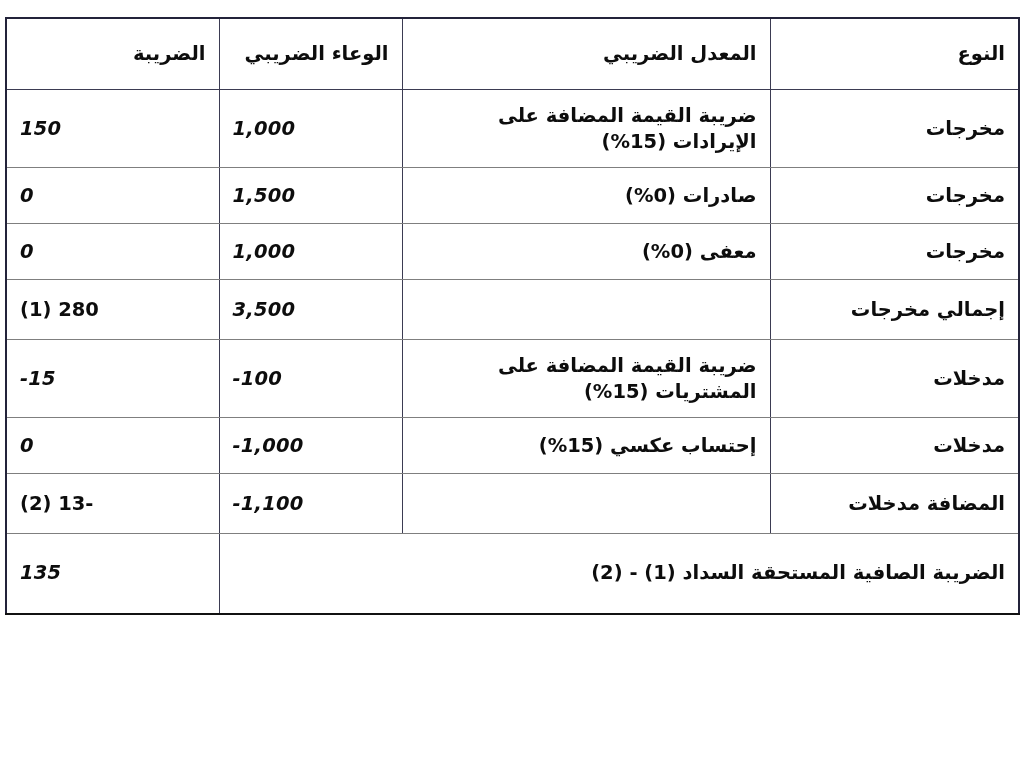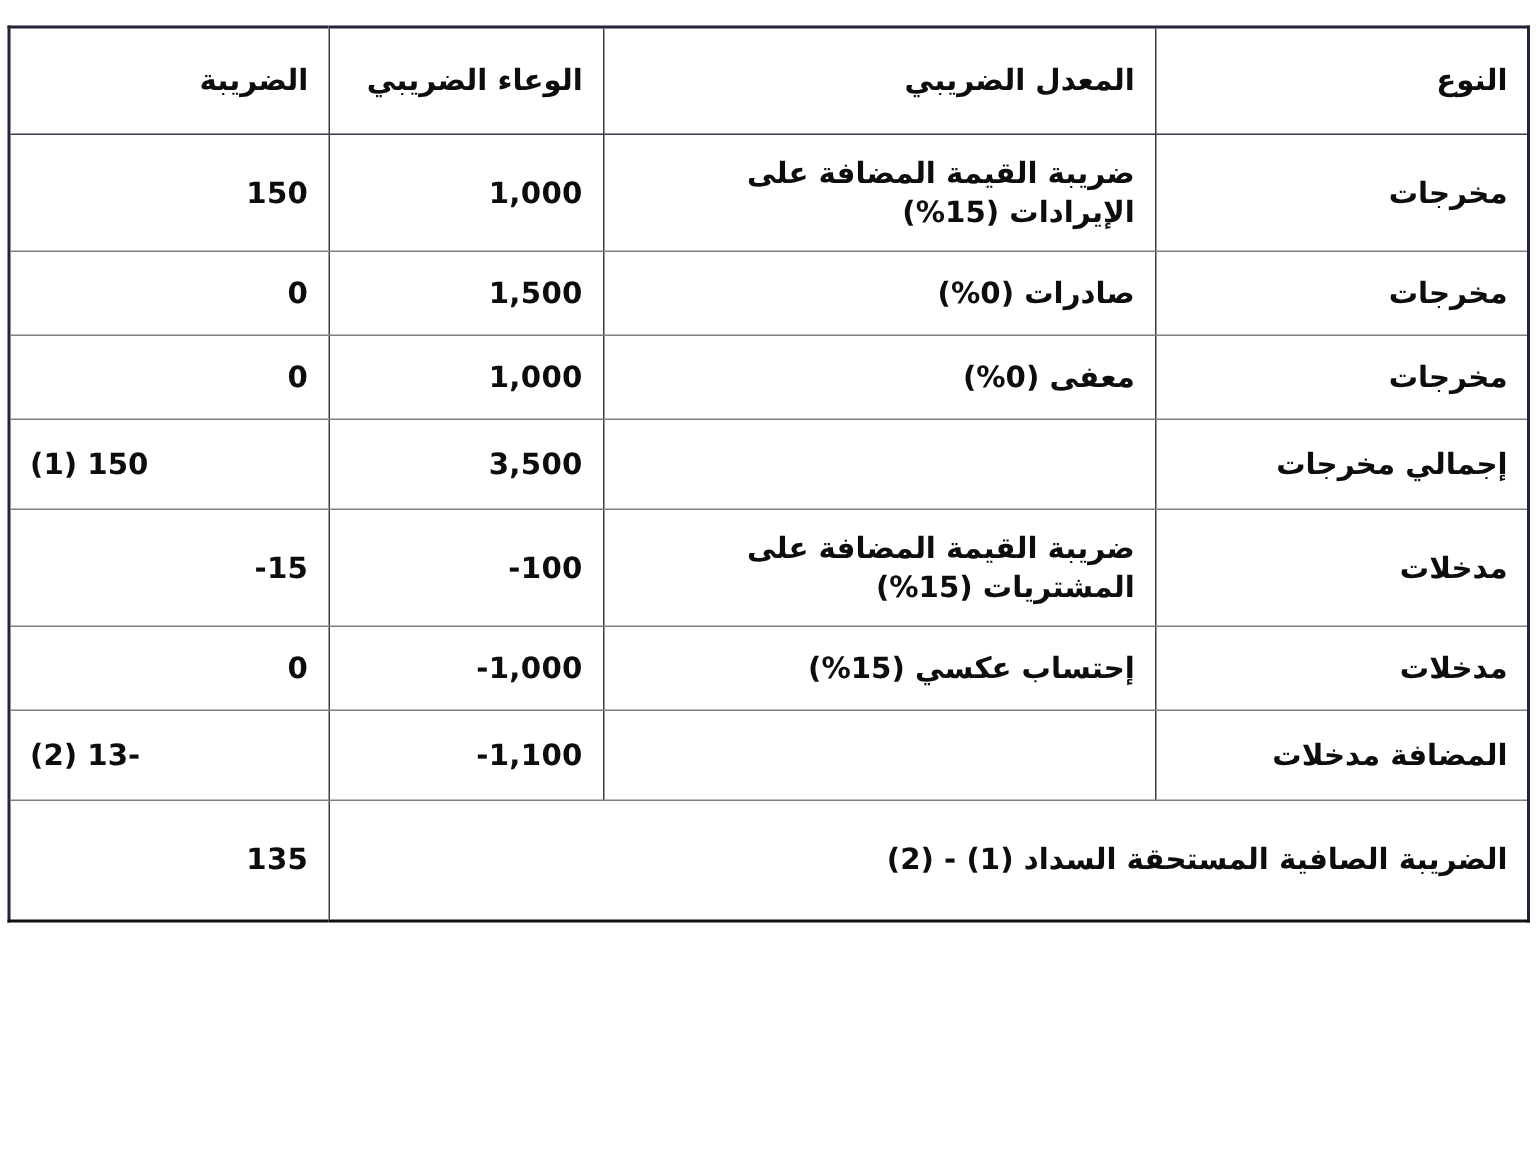--- a/index.html
+++ b/index.html
@@ -80,25 +80,26 @@
   
   .c-type {
     text-align: right;
     font-size: 20px;
   }
   .c-rate {
     text-align: right;
     font-size: 19.5px;
   }
   .c-num {
-    text-align: right;
+    text-align: left;
     direction: ltr;
     unicode-bidi: isolate;
     font-size: 20.5px;
     letter-spacing: 0.2px;
+    font-style: italic;
   }
   .c-num-rtl {
     text-align: left;
     direction: rtl;
     unicode-bidi: isolate;
     font-size: 20.5px;
   }
   .c-summary {
     font-size: 20px;
   }
@@ -152,21 +153,21 @@
         <td class="c-type">مخرجات</td>
         <td class="c-rate">معفى (0%)</td>
         <td class="c-num">1,000</td>
         <td class="c-num">0</td>
       </tr>
 
       <tr class="row-h-short">
         <td class="c-type">إجمالي مخرجات</td>
         <td class="c-rate empty-cell"></td>
         <td class="c-num">3,500</td>
-        <td class="c-num-rtl">150 (1)</td>
+        <td class="c-num-rtl">280 (1)</td>
       </tr>
 
       <tr class="row-h-tall">
         <td class="c-type">مدخلات</td>
         <td class="c-rate">ضريبة القيمة المضافة على المشتريات (15%)</td>
         <td class="c-num">-100</td>
         <td class="c-num">-15</td>
       </tr>
 
       <tr class="row-h-mid">

